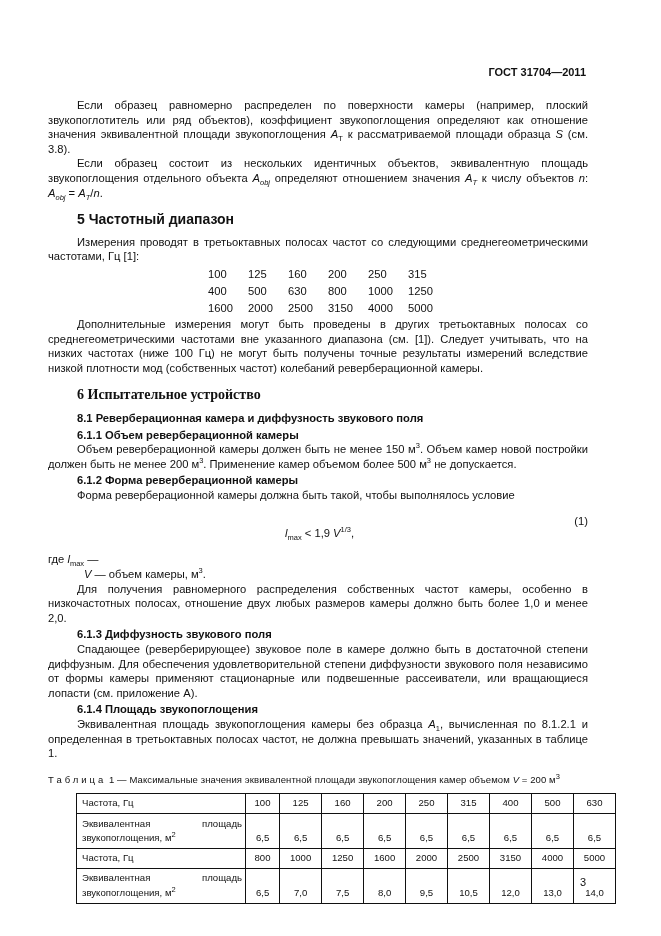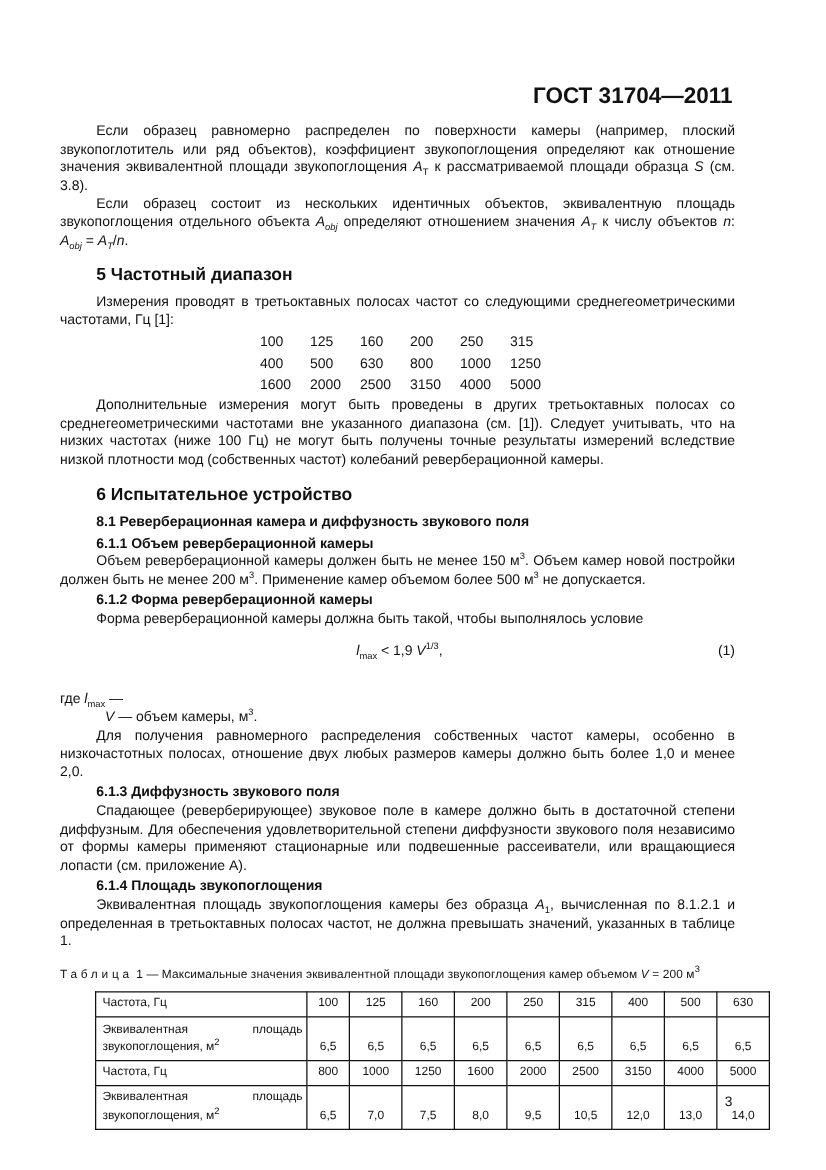--- a/index.html
+++ b/index.html
@@ -1,30 +1,30 @@
 <!DOCTYPE html>
 <html><head>
 <meta charset="utf-8">
 <style>
   html, body { margin: 0; padding: 0; background: #ffffff; }
   body { width: 661px; height: 936px; position: relative; overflow: hidden;
          font-family: "Liberation Sans", sans-serif; color: #111; }
   .page { position: absolute; left: 0; top: 0; width: 661px; height: 936px; }
-  .hdr { position: absolute; right: 75px; top: 66px; font-weight: bold; font-size: 18px; }
+  .hdr { position: absolute; right: 75px; top: 66px; font-weight: bold; font-size: 11px; }
   .content { position: absolute; left: 48px; top: 98px; width: 540px; font-size: 11.2px; line-height: 14.6px; }
   p { margin: 0; text-align: justify; }
   .ind { text-indent: 29px; }
   .h1 { font-weight: bold; font-size: 14px; margin: 12px 0 8px 29px; }
-  .h1b { margin-top: 13px; }
+  .h1b { margin-top: 13px; font-family: Liberation Serif, serif; }
   .h2 { font-weight: bold; font-size: 11.2px; margin: 6px 0 2px 29px; }
   .h3 { font-weight: bold; font-size: 11.2px; margin: 2px 0 0 29px; }
   .freq { margin: 2px 0 0 160px; border-collapse: collapse; }
   .freq td { padding: 0; width: 40px; height: 17px; font-size: 11.2px; }
   .formula { position: relative; height: 22px; margin-top: 12px; margin-bottom: 4px; }
-  .formula .f { position: absolute; left: 237px; top: 0; text-align: center; }
+  .formula .f { position: absolute; left: 237px; top: 12px; text-align: center; }
   .formula .num { position: absolute; right: 0; top: 0; }
   i { font-style: italic; }
   sub, sup { font-size: 7.5px; line-height: 0; }
   .where { display: flex; margin-top: 16px; }
   .where .term { width: 56px; flex: none; white-space: nowrap; }
   .where .def { flex: 1; text-align: justify; }
   .where2 { padding-left: 36px; }
   .tcap { font-size: 9.5px; margin-top: 12px; letter-spacing: 0.1px; }
   .tcap .sp { letter-spacing: 3px; }
   table.t1 { border-collapse: collapse; width: 540px; margin-top: 6px; font-size: 9.6px; margin-left: 28px; }

